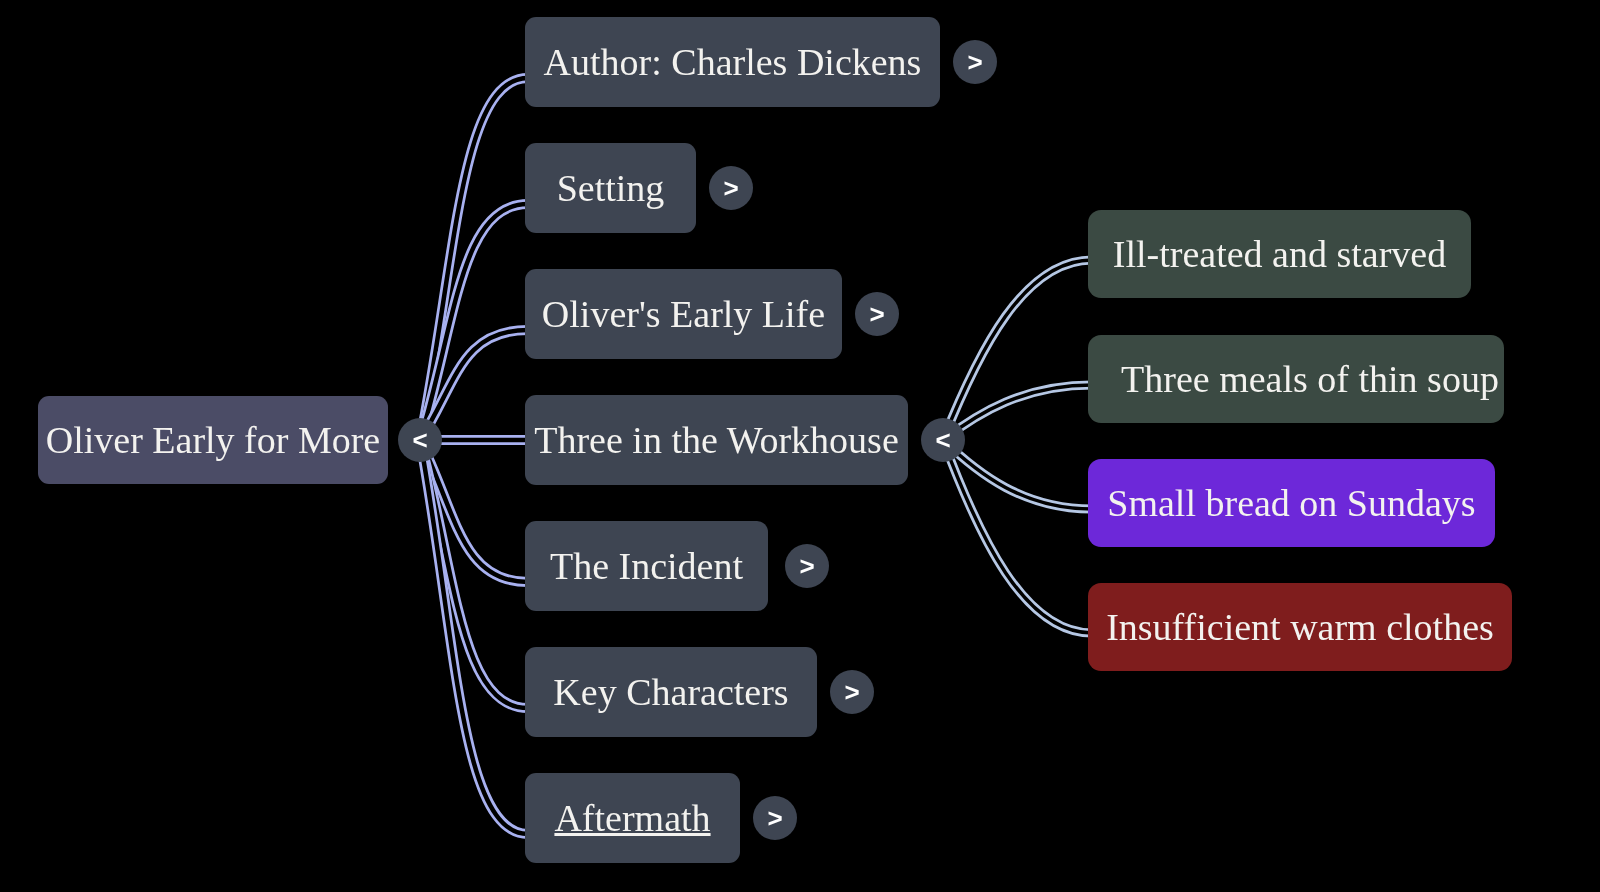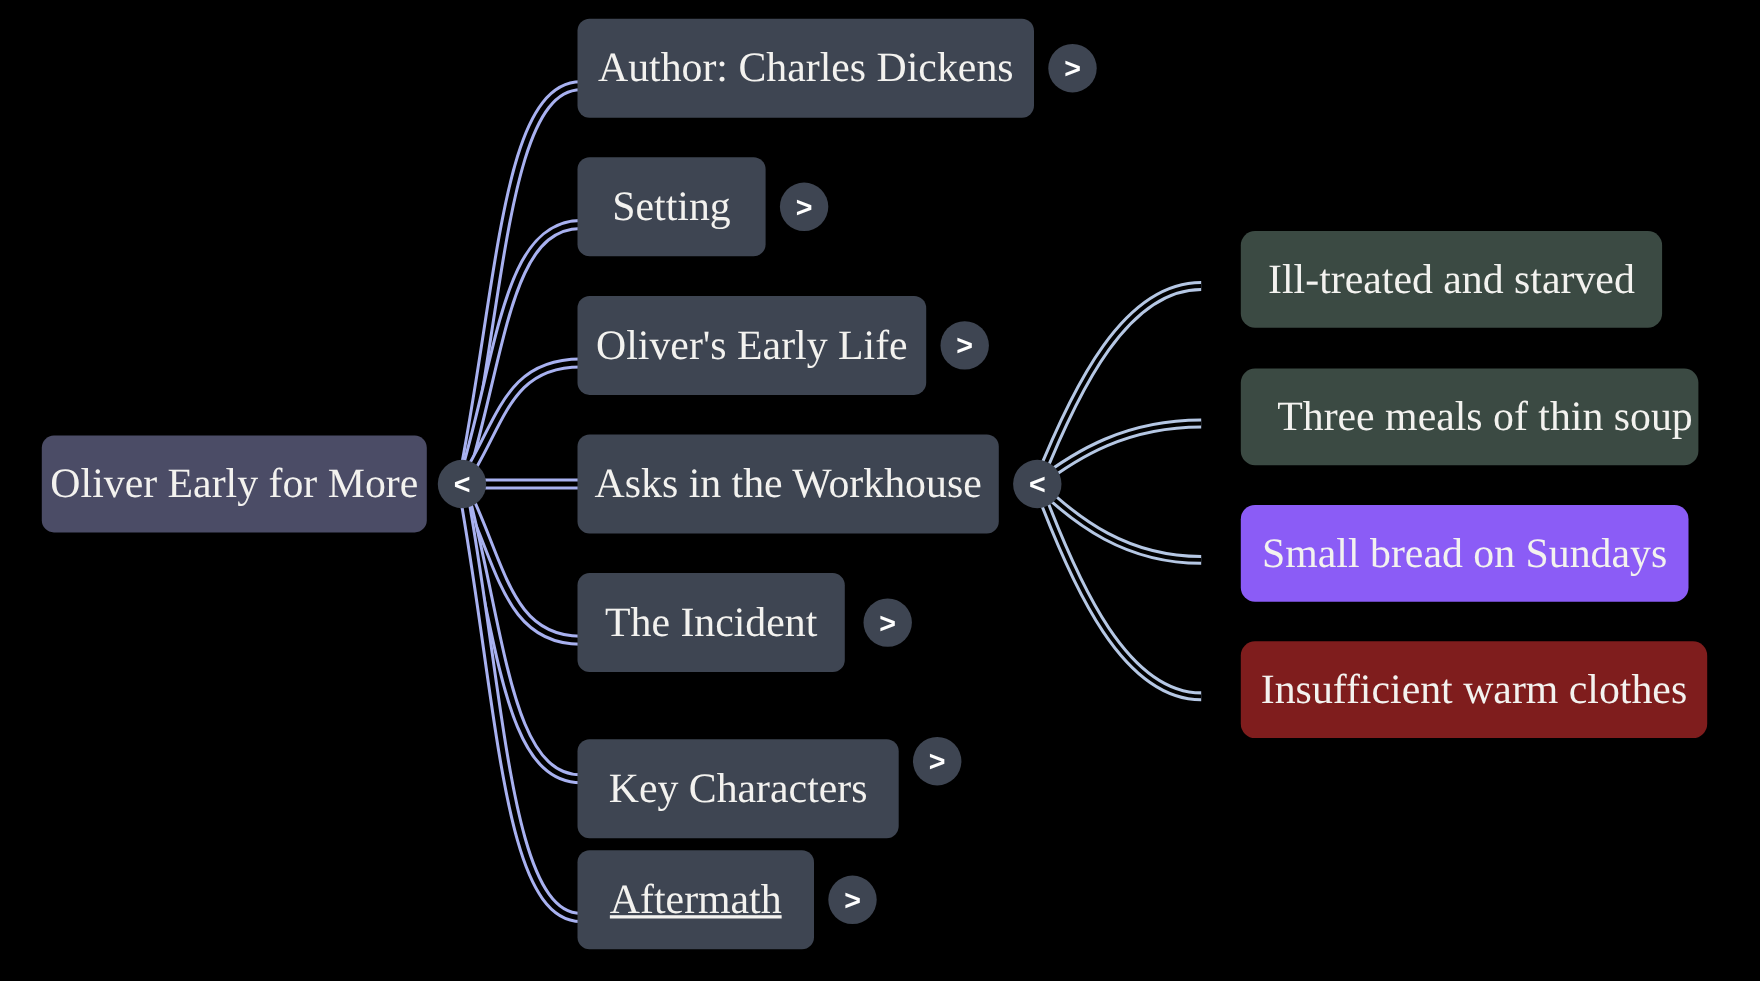--- a/index.html
+++ b/index.html
@@ -14,21 +14,21 @@
   .node{
     position:absolute;
     display:flex;align-items:center;justify-content:center;
     border-radius:11px;
     color:#f3f2ef;
     font-size:38px;
     white-space:nowrap;
     box-sizing:border-box;
     cursor:default;
   }
-  .node.leaf{border-radius:13px;margin-left:40px;}
+  .node.leaf{border-radius:13px;}
   .toggle{
     position:absolute;
     width:44px;height:44px;
     border-radius:50%;
     display:flex;align-items:center;justify-content:center;
     color:#ffffff;
     font-family:"Liberation Sans", sans-serif;
     font-size:26px;font-weight:700;
     line-height:1;
     cursor:pointer;
@@ -82,49 +82,49 @@
       <div class="toggle" role="button" style="left: 709px; top: 166px; background: rgb(62, 69, 82);">
         <span>&gt;</span>
       </div>
       <div class="node branch" style="left: 525px; top: 269px; width: 317px; height: 90px; background: rgb(62, 69, 82);">
         <span>Oliver's Early Life</span>
       </div>
       <div class="toggle" role="button" style="left: 855px; top: 292px; background: rgb(62, 69, 82);">
         <span>&gt;</span>
       </div>
       <div class="node branch" style="left: 525px; top: 395px; width: 383px; height: 90px; background: rgb(62, 69, 82);">
-        <span>Asks in the Workhouse</span>
+        <span>Three in the Workhouse</span>
       </div>
       <div class="toggle" role="button" style="left: 921px; top: 418px; background: rgb(62, 69, 82);">
         <span>&lt;</span>
       </div>
       <div class="node branch" style="left: 525px; top: 521px; width: 243px; height: 90px; background: rgb(62, 69, 82);">
         <span>The Incident</span>
       </div>
       <div class="toggle" role="button" style="left: 785px; top: 544px; background: rgb(62, 69, 82);">
         <span>&gt;</span>
       </div>
-      <div class="node branch" style="left: 525px; top: 647px; width: 292px; height: 90px; background: rgb(62, 69, 82); margin-top: 25px;">
+      <div class="node branch" style="left: 525px; top: 647px; width: 292px; height: 90px; background: rgb(62, 69, 82);">
         <span>Key Characters</span>
       </div>
       <div class="toggle" role="button" style="left: 830px; top: 670px; background: rgb(62, 69, 82);">
         <span>&gt;</span>
       </div>
       <div class="node branch" style="left: 525px; top: 773px; width: 215px; height: 90px; background: rgb(62, 69, 82); text-decoration: underline;">
         <span>Aftermath</span>
       </div>
       <div class="toggle" role="button" style="left: 753px; top: 796px; background: rgb(62, 69, 82);">
         <span>&gt;</span>
       </div>
       <div class="node leaf" style="left: 1088px; top: 210px; width: 383px; height: 88px; background: rgb(59, 74, 67);">
         <span>Ill-treated and starved</span>
       </div>
       <div class="node leaf" style="left: 1088px; top: 335px; width: 416px; height: 88px; background: rgb(59, 74, 67); padding-left: 28px;">
         <span>Three meals of thin soup</span>
       </div>
-      <div class="node leaf" style="left: 1088px; top: 459px; width: 407px; height: 88px; background: #8b5cf6;">
+      <div class="node leaf" style="left: 1088px; top: 459px; width: 407px; height: 88px; background: #6d28d9;">
         <span>Small bread on Sundays</span>
       </div>
       <div class="node leaf" style="left: 1088px; top: 583px; width: 424px; height: 88px; background: #7f1d1d;">
         <span>Insufficient warm clothes</span>
       </div>
     </div>
 </div>
 
 </body></html>

